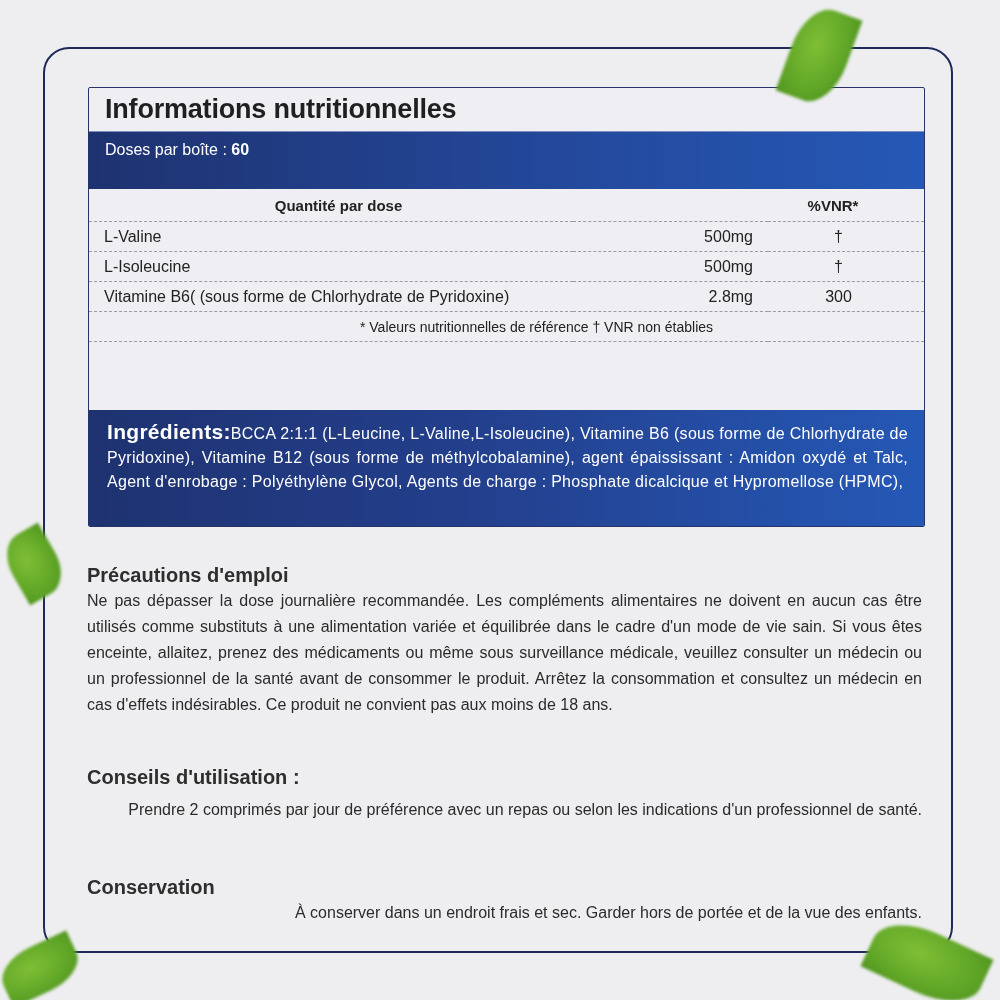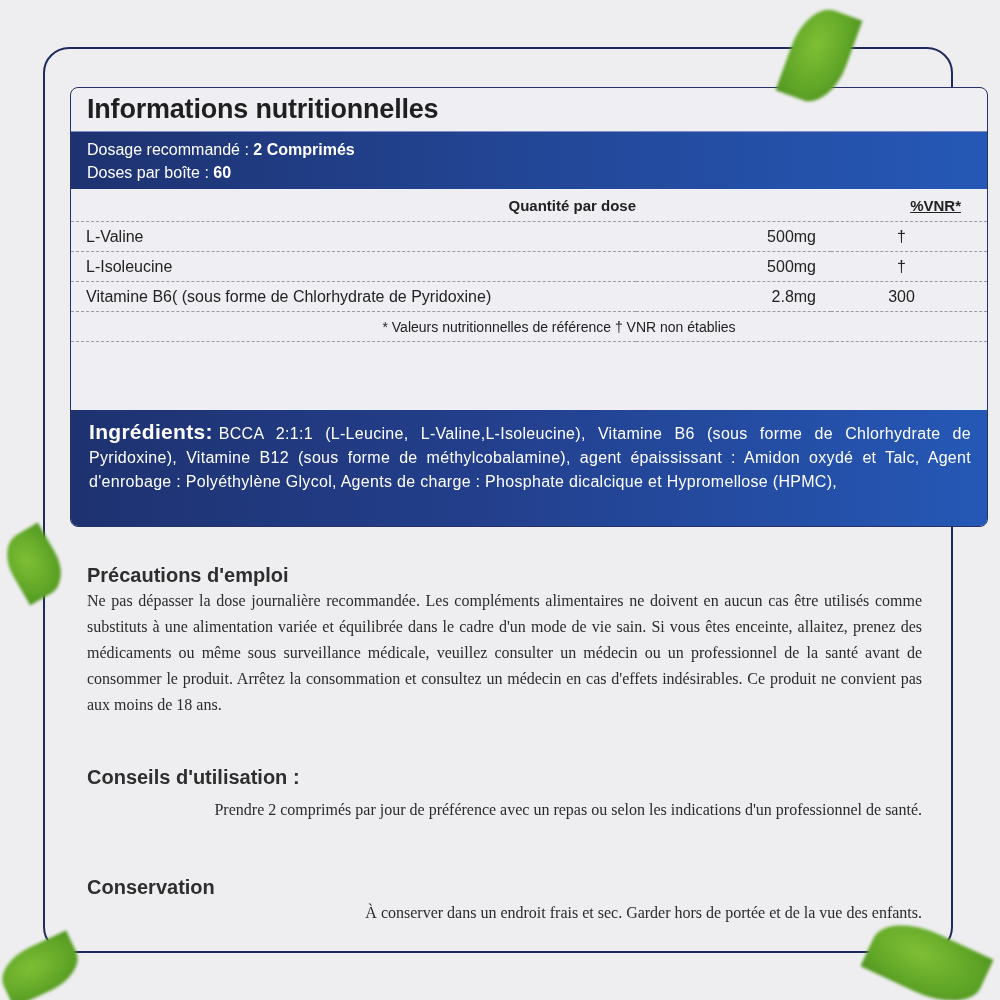--- a/index.html
+++ b/index.html
@@ -7,73 +7,70 @@
     width:1000px; height:1000px; overflow:hidden; position:relative;
     background:#eeeef0;
     font-family:"Liberation Sans", "DejaVu Sans", sans-serif;
     color:#2b2b2b;
   }
   .frame {
     position:absolute; left:43px; top:47px; width:910px; height:906px;
     border:2px solid #1e2a5a; border-radius:26px; box-sizing:border-box;
   }
   .card {
-    position:absolute; left:70px; top:87px; width:918px; height:440px;
-    border:1.5px solid #273366; border-radius:8px; overflow:hidden;
+    position:absolute; left:88px; top:87px; width:837px; height:440px;
+    border:1.5px solid #273366; border-radius:2px; overflow:hidden;
     background:#efeff3; box-sizing:border-box;
   }
   .card-title {
     height:43px; padding-left:16px; line-height:43px;
     font-size:27px; font-weight:bold; color:#1f1f1f; letter-spacing:-0.2px;
   }
   .dosage {
     height:58px; padding:6px 16px 0 16px; box-sizing:border-box;
     background:linear-gradient(90deg,#1e3270 0%,#23489a 55%,#2558b6 100%);
     color:#fff; font-size:16px; line-height:23px;
     border-top:1px solid #7e8fc0;
   }
   .dosage b { font-weight:bold; }
   table.nut { width:100%; border-collapse:collapse; font-size:16px; color:#222; }
   table.nut td, table.nut th { height:29px; padding:0; border-bottom:1.5px dashed #9a9ba5; }
-  table.nut th { font-weight:bold; text-align:right; height:32px; font-size:15px; }
+  table.nut th { font-weight:bold; text-align:center; height:32px; font-size:15px; }
   .c-name { padding-left:15px !important; }
   .c-amt { text-align:right; width:180px; padding-right:15px !important; }
   .c-vnr { text-align:center; width:130px; padding-right:15px !important; }
-  th.c-vnr { text-align:right; padding-right:26px !important;text-decoration:underline; }
+  th.c-vnr { text-align:right; padding-right:26px !important; }
   .footnote-row td { text-align:center; border-bottom:none; font-size:14px; padding-left:60px !important; height:30px; }
   .ingredients {
     position:absolute; left:0; right:0; bottom:0; height:116px;
     background:linear-gradient(90deg,#1e3270 0%,#233f8c 45%,#2558b6 100%);
     color:#fff; padding:10px 16px 0 18px; box-sizing:border-box;
     font-size:16px; line-height:24px; text-align:justify; letter-spacing:0.3px;
   }
-  .ingredients .lbl { font-weight:bold; font-size:21px; margin-right:6px; }
+  .ingredients .lbl { font-weight:bold; font-size:21px; margin-right:0; }
   .section { position:absolute; left:87px; width:835px; }
   .section h2 {
     margin:0; font-size:20px; font-weight:bold; color:#2e2e2e; line-height:26px;
   }
   .section p {
-    margin:0; font-size:16px; line-height:26px; color:#2b2b2b; text-align:justify;font-family:Liberation Serif, serif;
+    margin:0; font-size:16px; line-height:26px; color:#2b2b2b; text-align:justify;
   }
   .leaf {
     position:absolute; background:radial-gradient(ellipse at 40% 40%, #7fbf35 0%, #5fa526 60%, #4a8c1e 100%);
     filter:blur(1.5px); border-radius:50% 0 50% 0;
   }
 </style>
 </head>
 <body>
 
 <div class="frame"></div>
 
 <div class="card">
   <div class="card-title">Informations nutritionnelles</div>
   <div class="dosage">
-    <div>
-      <span>Dosage recommandé : </span><b>2 Comprimés</b>
-    </div>
     <div>
       <span>Doses par boîte : </span><b>60</b>
     </div>
   </div>
   <table class="nut">
     <tbody>
         <tr>
       <th class="c-name">Quantité par dose</th>
       <th class="c-amt"></th>
       <th class="c-vnr">%VNR*</th>

